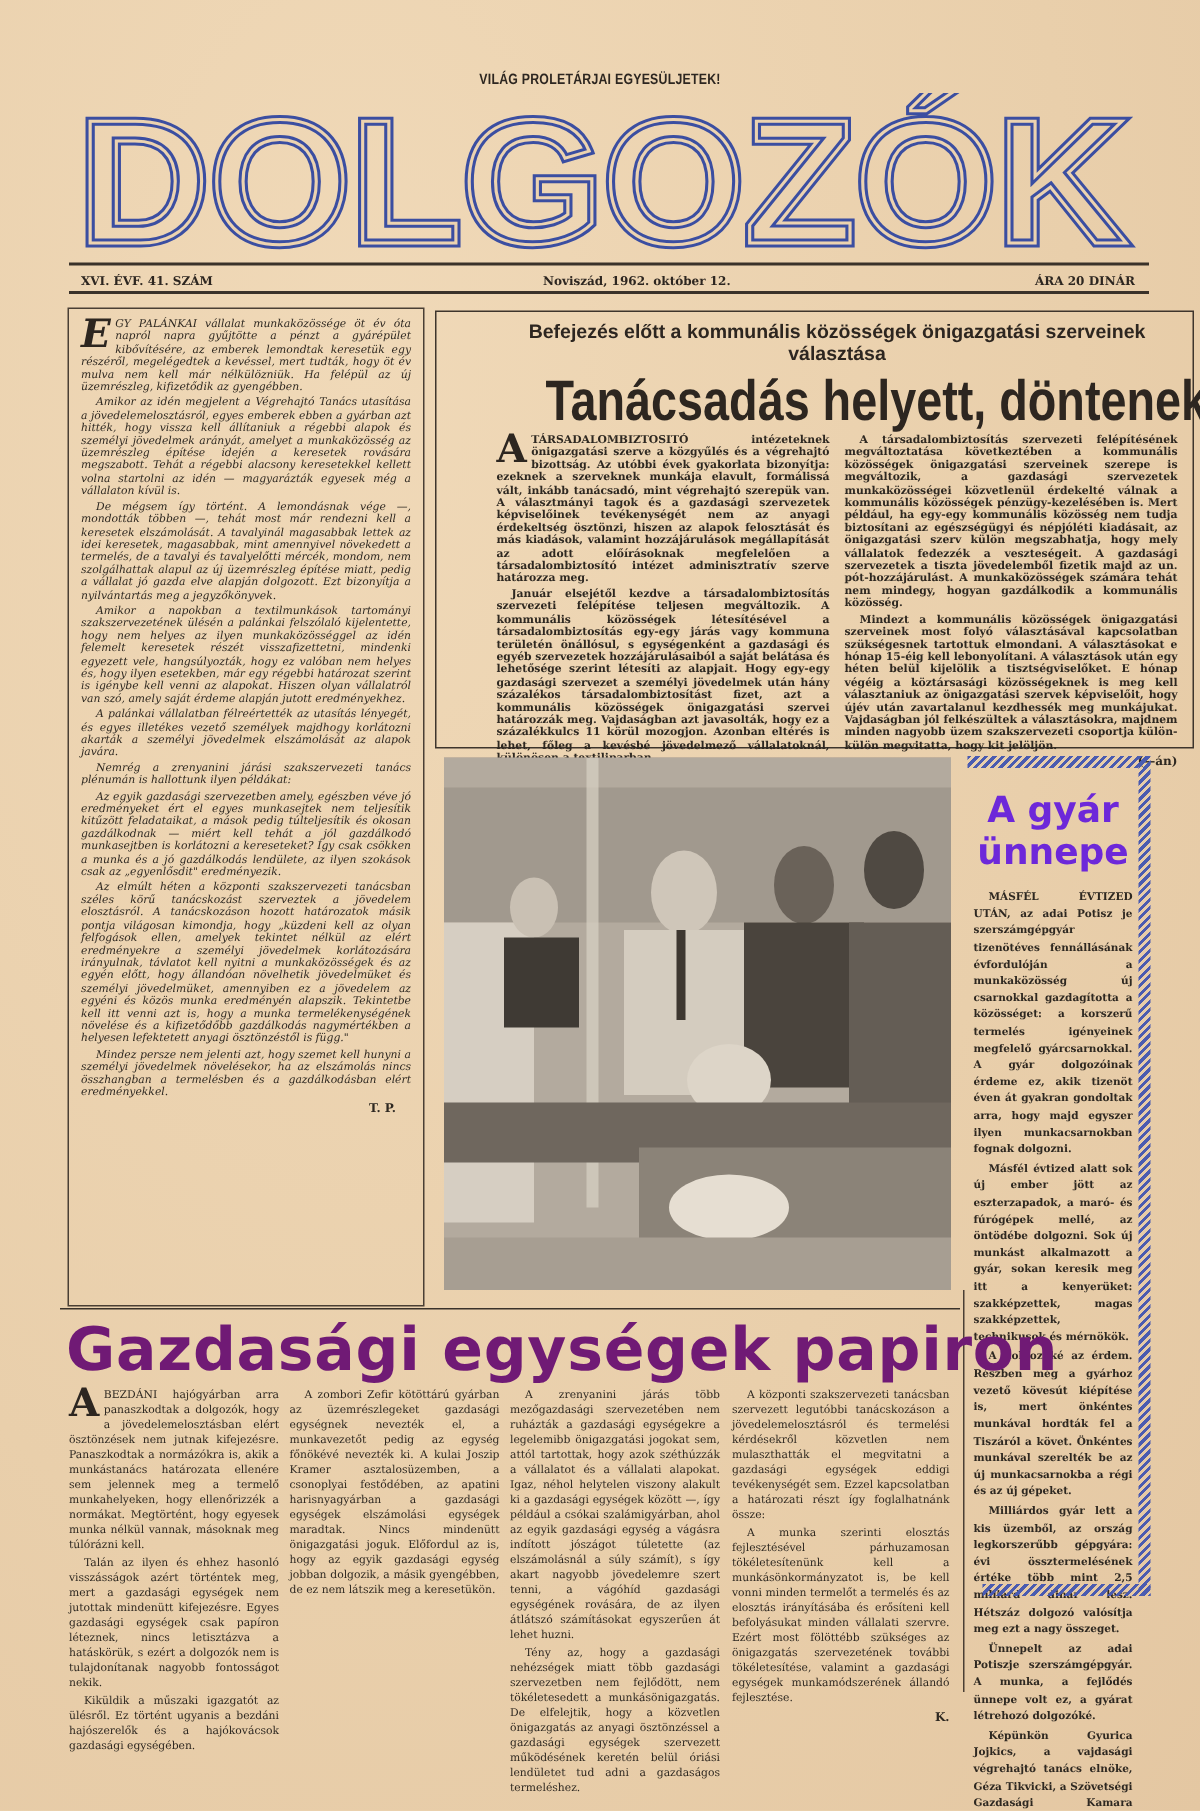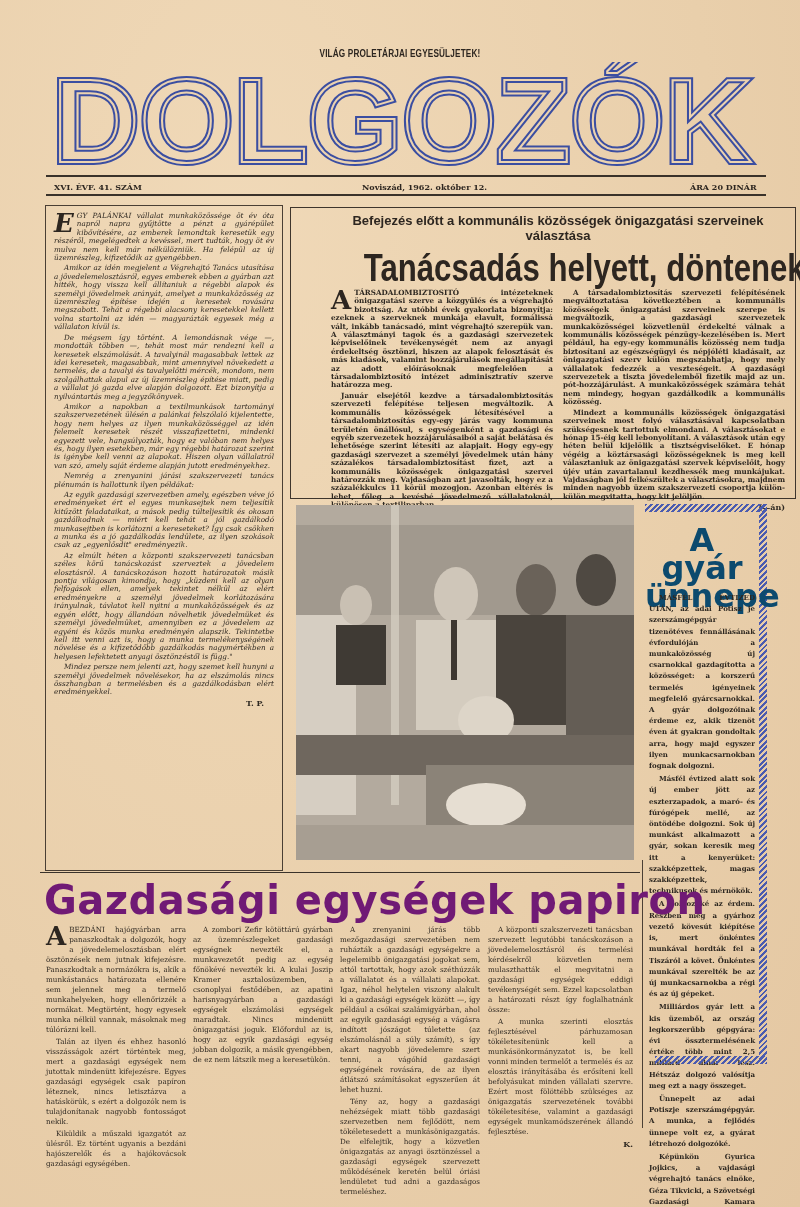--- a/index.html
+++ b/index.html
@@ -66,21 +66,21 @@
     overflow: hidden;
   }
   .hatch-top, .hatch-bottom {
     background: repeating-linear-gradient(135deg, #4a5bb0 0 2px, transparent 2px 4px);
   }
   .hatch-side {
     background: repeating-linear-gradient(135deg, #4a5bb0 0 2px, transparent 2px 4px);
   }
   .gyar-title {
     font-family: "DejaVu Sans", sans-serif; font-weight: bold;
-    font-size: 32px; line-height: 28px; text-align: center; color: #0c4a6e;
+    font-size: 24px; line-height: 28px; text-align: center; color: #6d28d9;
   }
   .sig { text-align: right; font-weight: bold; font-size: 8px; }
 </style>
 </head>
 <body>
 
 <div class="abs motto">VILÁG PROLETÁRJAI EGYESÜLJETEK!</div>
 
 <div class="abs masthead">
   <svg viewBox="0 0 712 110" preserveAspectRatio="none" aria-hidden="true">
@@ -94,20 +94,21 @@
 <div class="abs meta" style="left:362px;">Noviszád, 1962. október 12.</div>
 <div class="abs meta" style="left:690px;">ÁRA 20 DINÁR</div>
 <div class="abs rule" style="left:46px;top:194px;width:720px;"></div>
 
 <div class="abs box" style="left:45px;top:205px;width:236px;height:664px;">
   <div class="col-text italic" style="padding:6px 8px 0 8px;">
     <p style="text-indent:0;"><span class="dropcap">E</span><span>GY PALÁNKAI vállalat munkaközössége öt év óta napról napra gyűjtötte a pénzt a gyárépület kibővítésére, az emberek lemondtak keresetük egy részéről, megelégedtek a kevéssel, mert tudták, hogy öt év mulva nem kell már nélkülözniük. Ha felépül az új üzemrészleg, kifizetődik az gyengébben.</span></p>
     <p>Amikor az idén megjelent a Végrehajtó Tanács utasítása a jövedelemelosztásról, egyes emberek ebben a gyárban azt hitték, hogy vissza kell állítaniuk a régebbi alapok és személyi jövedelmek arányát, amelyet a munkaközösség az üzemrészleg építése idején a keresetek rovására megszabott. Tehát a régebbi alacsony keresetekkel kellett volna startolni az idén — magyarázták egyesek még a vállalaton kívül is.</p>
     <p>De mégsem így történt. A lemondásnak vége —, mondották többen —, tehát most már rendezni kell a keresetek elszámolását. A tavalyinál magasabbak lettek az idei keresetek, magasabbak, mint amennyivel növekedett a termelés, de a tavalyi és tavalyelőtti mércék, mondom, nem szolgálhattak alapul az új üzemrészleg építése miatt, pedig a vállalat jó gazda elve alapján dolgozott. Ezt bizonyítja a nyilvántartás meg a jegyzőkönyvek.</p>
     <p>Amikor a napokban a textilmunkások tartományi szakszervezetének ülésén a palánkai felszólaló kijelentette, hogy nem helyes az ilyen munkaközösséggel az idén felemelt keresetek részét visszafizettetni, mindenki egyezett vele, hangsúlyozták, hogy ez valóban nem helyes és, hogy ilyen esetekben, már egy régebbi határozat szerint is igénybe kell venni az alapokat. Hiszen olyan vállalatról van szó, amely saját érdeme alapján jutott eredményekhez.</p>
+    <p>A palánkai vállalatban félreértették az utasítás lényegét, és egyes illetékes vezető személyek majdhogy korlátozni akarták a személyi jövedelmek elszámolását az alapok javára.</p>
     <p>Nemrég a zrenyanini járási szakszervezeti tanács plénumán is hallottunk ilyen példákat:</p>
     <p>Az egyik gazdasági szervezetben amely, egészben véve jó eredményeket ért el egyes munkasejtek nem teljesítik kitűzött feladataikat, a mások pedig túlteljesítik és okosan gazdálkodnak — miért kell tehát a jól gazdálkodó munkasejtben is korlátozni a kereseteket? Így csak csökken a munka és a jó gazdálkodás lendülete, az ilyen szokások csak az „egyenlősdit" eredményezik.</p>
     <p>Az elmúlt héten a központi szakszervezeti tanácsban széles körű tanácskozást szerveztek a jövedelem elosztásról. A tanácskozáson hozott határozatok másik pontja világosan kimondja, hogy „küzdeni kell az olyan felfogások ellen, amelyek tekintet nélkül az elért eredményekre a személyi jövedelmek korlátozására irányulnak, távlatot kell nyitni a munkaközösségek és az egyén előtt, hogy állandóan növelhetik jövedelmüket és személyi jövedelmüket, amennyiben ez a jövedelem az egyéni és közös munka eredményén alapszik. Tekintetbe kell itt venni azt is, hogy a munka termelékenységének növelése és a kifizetődőbb gazdálkodás nagymértékben a helyesen lefektetett anyagi ösztönzéstől is függ."</p>
     <p>Mindez persze nem jelenti azt, hogy szemet kell hunyni a személyi jövedelmek növelésekor, ha az elszámolás nincs összhangban a termelésben és a gazdálkodásban elért eredményekkel.</p>
     <div class="sig" style="font-style:normal;padding-right:10px;">T. P.</div>
   </div>
 </div>
 
 <div class="abs box2" style="left:290px;top:207px;width:474px;height:290px;padding-left:30px;">
   <div class="kicker" style="margin-top:5px;">Befejezés előtt a kommunális közösségek önigazgatási szerveinek</div>

